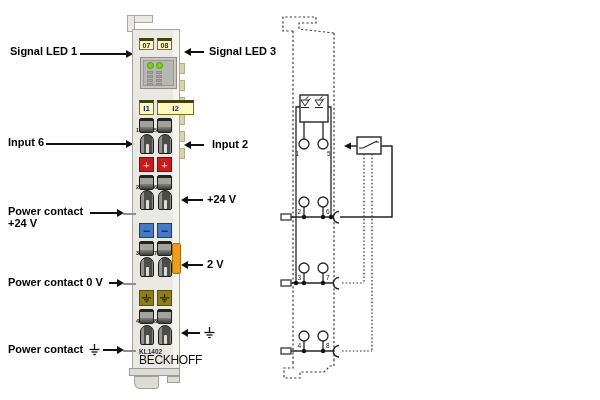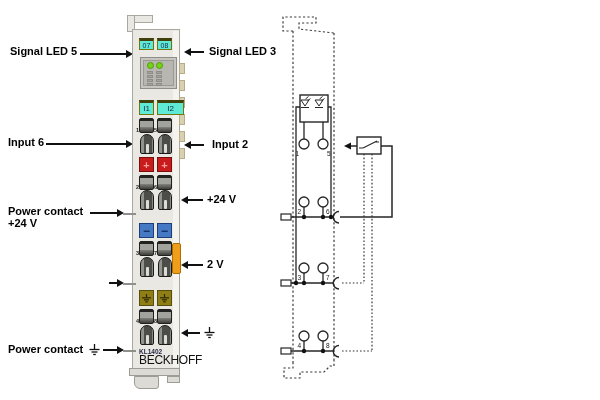--- a/index.html
+++ b/index.html
@@ -8,22 +8,22 @@
   .lbl{position:absolute;font-weight:bold;font-size:11px;color:#000;
        white-space:nowrap;line-height:11px;display:flex;align-items:flex-start}
   .aline{position:absolute;height:2px;background:#111}
   .ah-r{position:absolute;width:0;height:0;border-top:4px solid transparent;
         border-bottom:4px solid transparent;border-left:7px solid #111}
   .ah-l{position:absolute;width:0;height:0;border-top:4px solid transparent;
         border-bottom:4px solid transparent;border-right:7px solid #111}
   .part{position:absolute;box-sizing:border-box}
   .mod-gray{background:#e9e8e3;border:1px solid #a9a8a0}
   .hl{background:#f4f3ee}
-  .ybox{background:#5eead4;border:1px solid #73760f;border-top:3px solid #3f400b;
-        color:#18244e;font-weight:normal;display:flex;align-items:center;justify-content:center}
+  .ybox{background:#fef9c3;border:1px solid #73760f;border-top:3px solid #3f400b;
+        color:#18244e;font-weight:bold;display:flex;align-items:center;justify-content:center}
   .rbox{background:#c81b1b;border:1px solid #7c0d0d;color:#ff9e9e;font-weight:bold;
         font-size:11px;display:flex;align-items:center;justify-content:center}
   .bbox{background:#4579c3;border:1px solid #1c3e79;color:#0f2a5c;font-weight:bold;
         font-size:12px;display:flex;align-items:center;justify-content:center}
   .obox{background:#8f7d16;border:1px solid #57500c;display:flex;align-items:center;justify-content:center}
   .clamp{background:linear-gradient(180deg,#232321 0,#232321 2px,#a3a39d 2px,#a3a39d 8px,
          #83837d 8px,#3c3c39 13px,#2c2c2a 15px);border:1px solid #1f1f1d;border-radius:2px}
   .contact{background:linear-gradient(90deg,#93938d 0,#93938d 3px,#4c4c48 3px,#4c4c48 11px,#8b8b85 11px);
            border:1px solid #1a1a18;border-radius:7px 7px 2px 2px}
   .contact::after{content:"";position:absolute;left:4.5px;top:9px;width:3px;height:9px;
@@ -35,33 +35,34 @@
   .stub{position:absolute;width:13px;height:2px;background:#90908a}
   .model{position:absolute;font-size:6.5px;font-weight:bold;color:#1d2340;line-height:7px}
   .brand{position:absolute;font-size:12px;font-weight:normal;color:#111;letter-spacing:-0.3px;line-height:9px}
   svg{position:absolute;overflow:visible}
 </style>
 </head>
 <body>
 
 <div class="canvas">
 
-  <div class="lbl" style="left:10px;top:46px">Signal LED 5</div>
+  <div class="lbl" style="left:10px;top:46px">Signal LED 1</div>
   <div class="aline" style="left:80px;top:53px;width:47px"></div>
   <div class="ah-r" style="left:126px;top:50px"></div>
 
   <div class="lbl" style="left:8px;top:137px">Input 6</div>
   <div class="aline" style="left:46px;top:143px;width:81px"></div>
   <div class="ah-r" style="left:126px;top:140px"></div>
 
   <div class="lbl" style="left:8px;top:206px">Power contact</div>
   <div class="lbl" style="left:8px;top:218px">+24 V</div>
   <div class="aline" style="left:90px;top:212px;width:29px"></div>
   <div class="ah-r" style="left:117px;top:209px"></div>
 
+  <div class="lbl" style="left:8px;top:277px">Power contact 0 V</div>
   <div class="aline" style="left:109px;top:282px;width:10px"></div>
   <div class="ah-r" style="left:117px;top:279px"></div>
 
   <div class="lbl" style="left:8px;top:344px">
     <span>Power contact</span>
     <svg width="13" height="12" style="position:static;margin-left:5px;margin-top:0">
       <g stroke="#111" stroke-width="1.3" fill="none">
         <line x1="6.5" y1="0" x2="6.5" y2="5"></line>
         <line x1="1.5" y1="5.5" x2="11.5" y2="5.5"></line>
         <line x1="3.5" y1="8" x2="9.5" y2="8"></line>
@@ -125,21 +126,21 @@
   <div class="cell" style="left:147px;top:71px"></div>
   <div class="cell" style="left:156px;top:71px"></div>
   <div class="cell" style="left:147px;top:75px"></div>
   <div class="cell" style="left:156px;top:75px"></div>
   <div class="cell" style="left:147px;top:79px"></div>
   <div class="cell" style="left:156px;top:79px"></div>
   <div class="cell" style="left:147px;top:83px"></div>
   <div class="cell" style="left:156px;top:83px"></div>
 
   <div class="part ybox" style="left:139px;top:100px;width:15px;height:15px;font-size:8px">I1</div>
-  <div class="part ybox" style="left:157px;top:100px;width:27px;height:15px;font-size:8px">I2</div>
+  <div class="part ybox" style="left:157px;top:100px;width:37px;height:15px;font-size:8px">I2</div>
 
   <div class="part clamp" style="left:139px;top:118px;width:15px;height:15px"></div>
   <div class="part clamp" style="left:157px;top:118px;width:15px;height:15px"></div>
   <div class="tnum" style="left:136px;top:127px">1</div>
   <div class="tnum" style="left:154px;top:127px">5</div>
   <div class="part contact" style="left:140px;top:134px;width:14px;height:20px"></div>
   <div class="part contact" style="left:158px;top:134px;width:14px;height:20px"></div>
 
   <div class="part rbox" style="left:139px;top:157px;width:15px;height:15px">+</div>
   <div class="part rbox" style="left:157px;top:157px;width:15px;height:15px">+</div>

